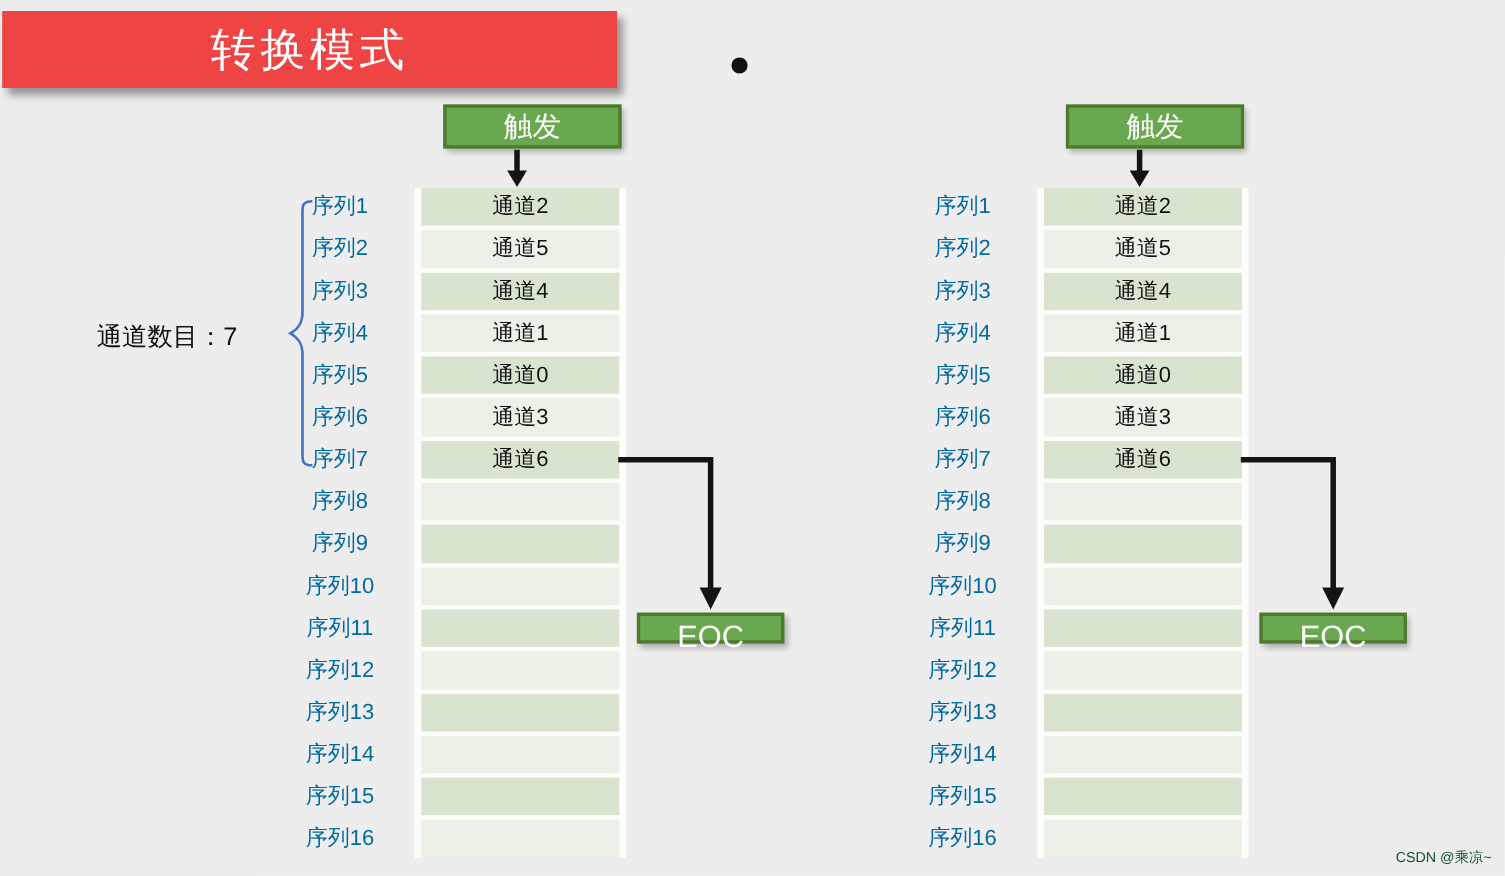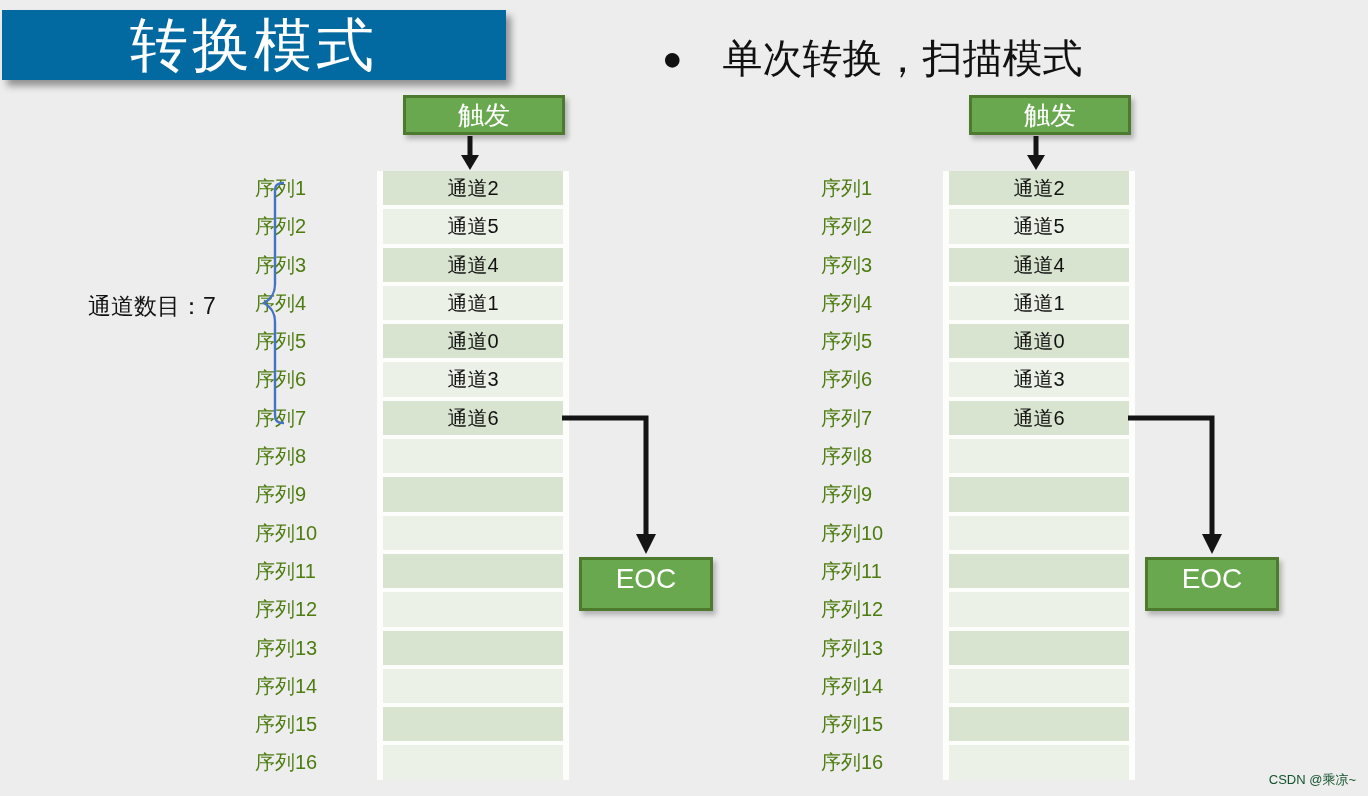--- a/index.html
+++ b/index.html
@@ -1,49 +1,49 @@
 <!DOCTYPE html>
 <html><head>
 <meta charset="utf-8">
 <style>
   html,body{margin:0;padding:0;}
   body{font-family:"Liberation Sans","DejaVu Sans",sans-serif;}
   .slide{position:relative;width:1368px;height:796px;background:#ededed;overflow:hidden;}
 
   
   .title-banner{
-    position:absolute;left:2px;top:10px;width:504px;height:70px;
-    background:#0369a1;box-shadow:5px 6px 7px rgba(0,0,0,0.38);
-    color:#ffffff;font-size:58px;line-height:70px;text-align:center;
+    position:absolute;left:2px;top:10px;width:559px;height:70px;
+    background:#ef4444;box-shadow:5px 6px 7px rgba(0,0,0,0.38);
+    color:#ffffff;font-size:41px;line-height:70px;text-align:center;
     letter-spacing:4px;
   }
 
   
   .bullet-line{
     position:absolute;left:662px;top:30px;height:56px;
     display:flex;align-items:center;color:#111111;font-size:40px;
   }
   .bullet-dot{font-size:34px;margin-right:40px;line-height:56px;}
 
   
   .gbtn{
     position:absolute;box-sizing:border-box;
     background:#6aa84f;border:3px solid #4e7a2f;
     color:#ffffff;text-align:center;
     box-shadow:3px 4px 5px rgba(0,0,0,0.25);
   }
   .trigger{width:162px;height:40px;font-size:26px;line-height:34px;top:95px;}
   .t1{left:403px;} .t2{left:969px;}
-  .eoc{width:134px;height:54px;font-size:28px;line-height:37px;top:557px;}
+  .eoc{width:134px;height:28px;font-size:28px;line-height:37px;top:557px;}
   .e1{left:579px;} .e2{left:1145px;}
 
   
   .col{position:absolute;top:171px;display:flex;flex-direction:column;gap:4px;}
   .row{height:34.3px;line-height:34.3px;}
-  .labels{width:108px;text-align:left;font-size:20px;color:#4d7c0f;}
+  .labels{width:108px;text-align:center;font-size:20px;color:#0369a1;}
   .l1{left:255px;} .l2{left:821px;}
   .cells{width:192px;background:#fdfdfc;padding:0 0;}
   .c1{left:377px;} .c2{left:943px;}
   .cells .cell{margin:0 6px;text-align:center;font-size:20px;font-weight:400;color:#111111;}
   .cells .cell:nth-of-type(odd){background:#d8e4cf;}
   .cells .cell:nth-of-type(even){background:#ecf1e7;}
 
   
   .count-label{position:absolute;left:88px;top:291px;font-size:23px;color:#111111;}
   .brace{position:absolute;top:180px;}
@@ -60,21 +60,20 @@
 <body>
 
 <div class="slide">
 
   <div class="title-banner">
     <span>转换模式</span>
   </div>
 
   <div class="bullet-line">
     <span class="bullet-dot">●</span>
-    <span>单次转换，扫描模式</span>
   </div>
 
   <div class="gbtn trigger t1"><span>触发</span></div>
 
   <svg class="arrow-svg ta1" width="20" height="36">
     <line x1="10" y1="0" x2="10" y2="21" stroke="#141414" stroke-width="5"></line>
     <polygon points="1,19 19,19 10,34" fill="#141414"></polygon>
   </svg>
 
   <div class="col labels l1">

